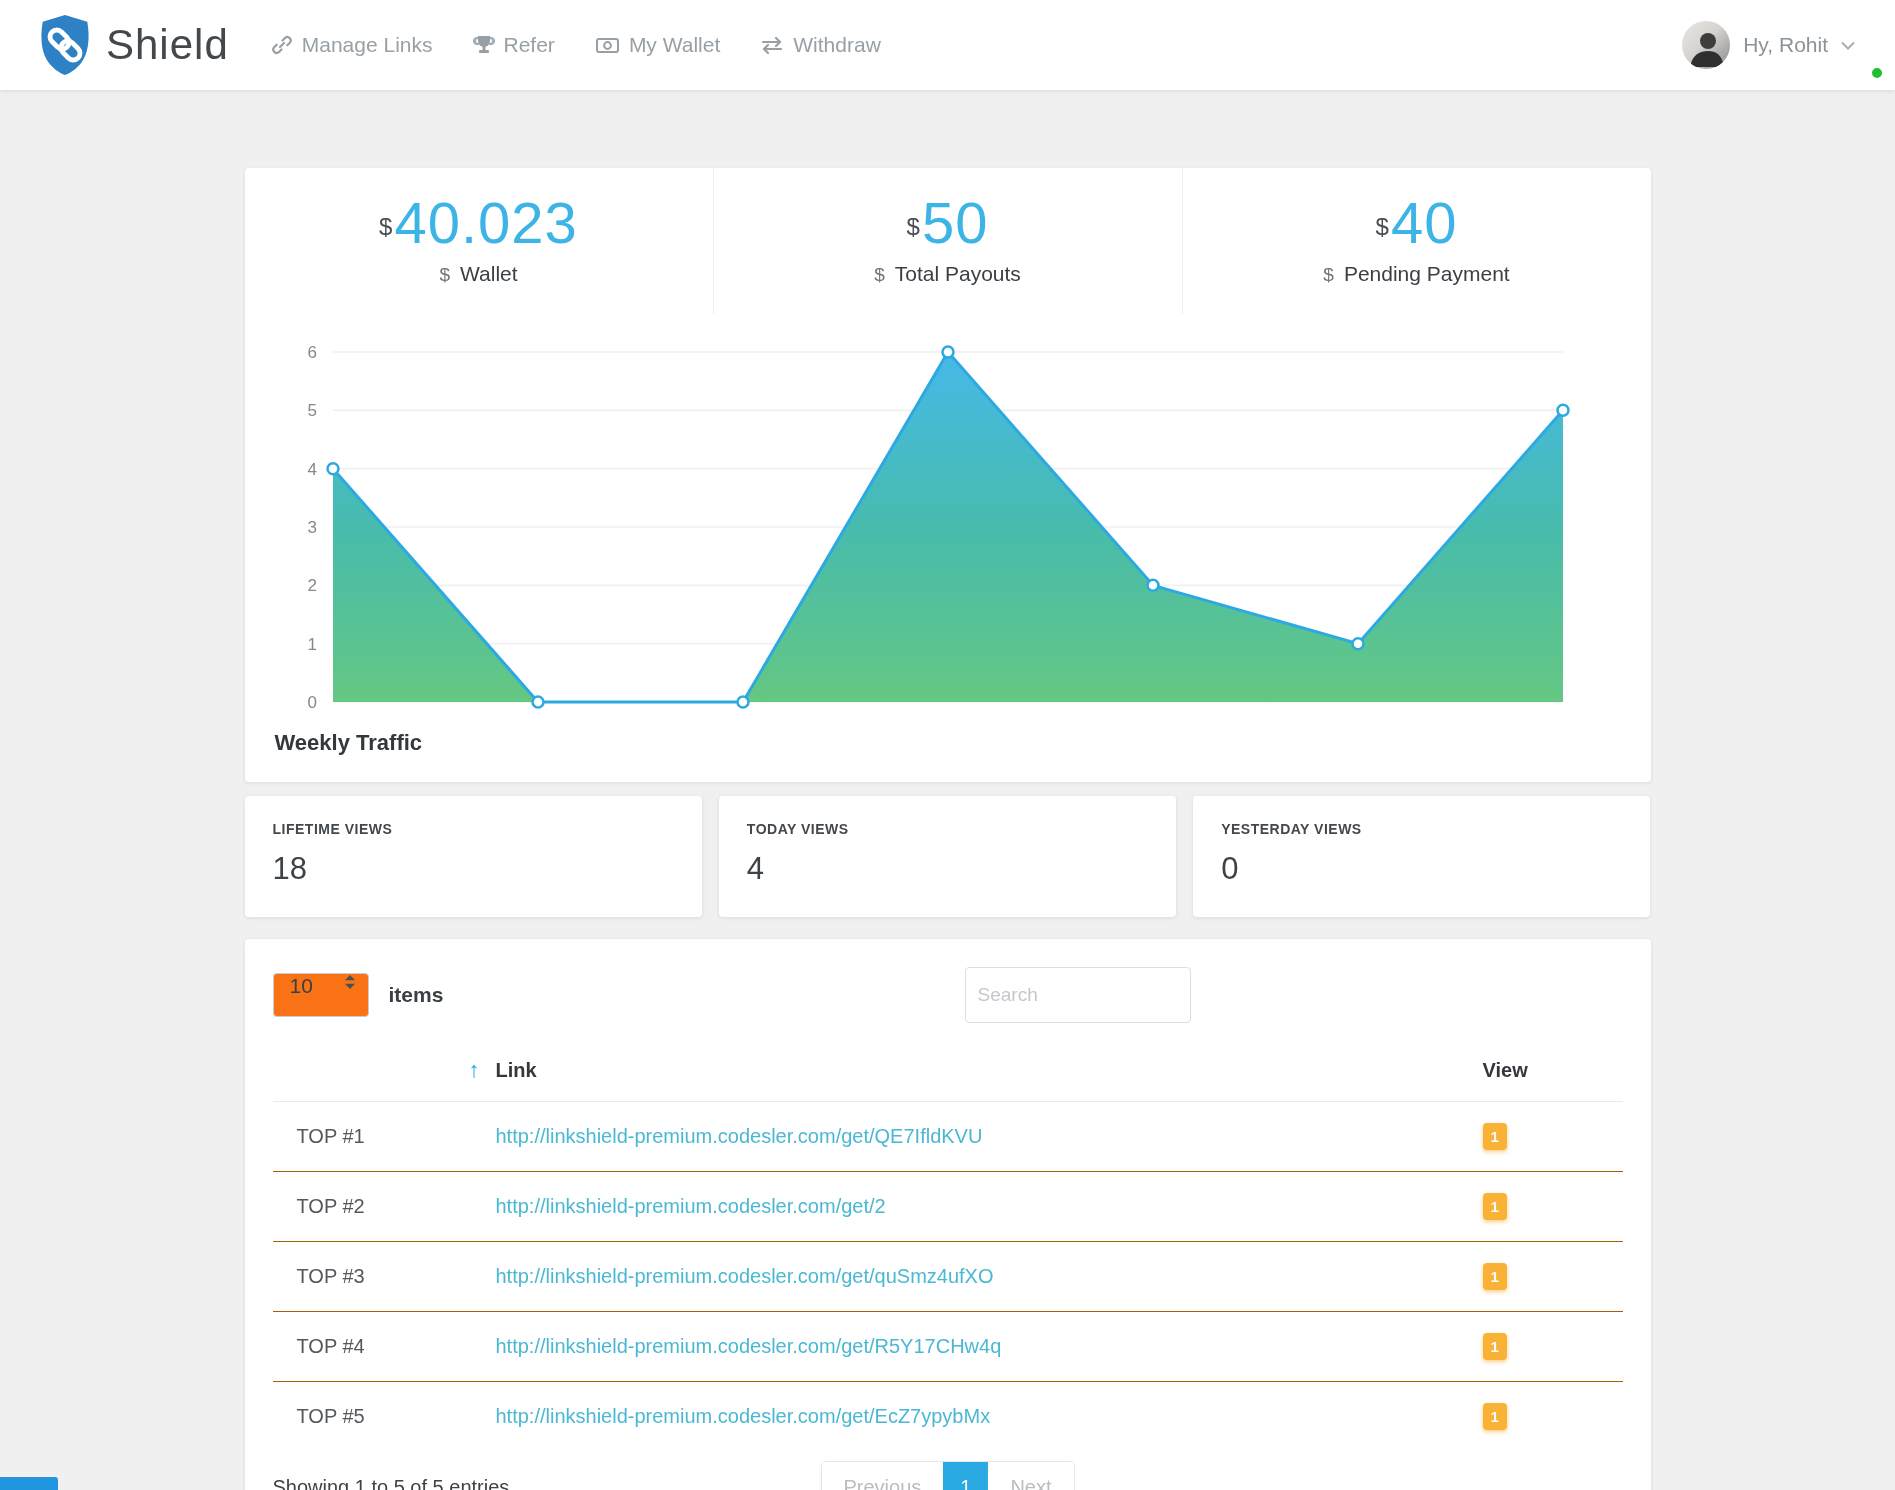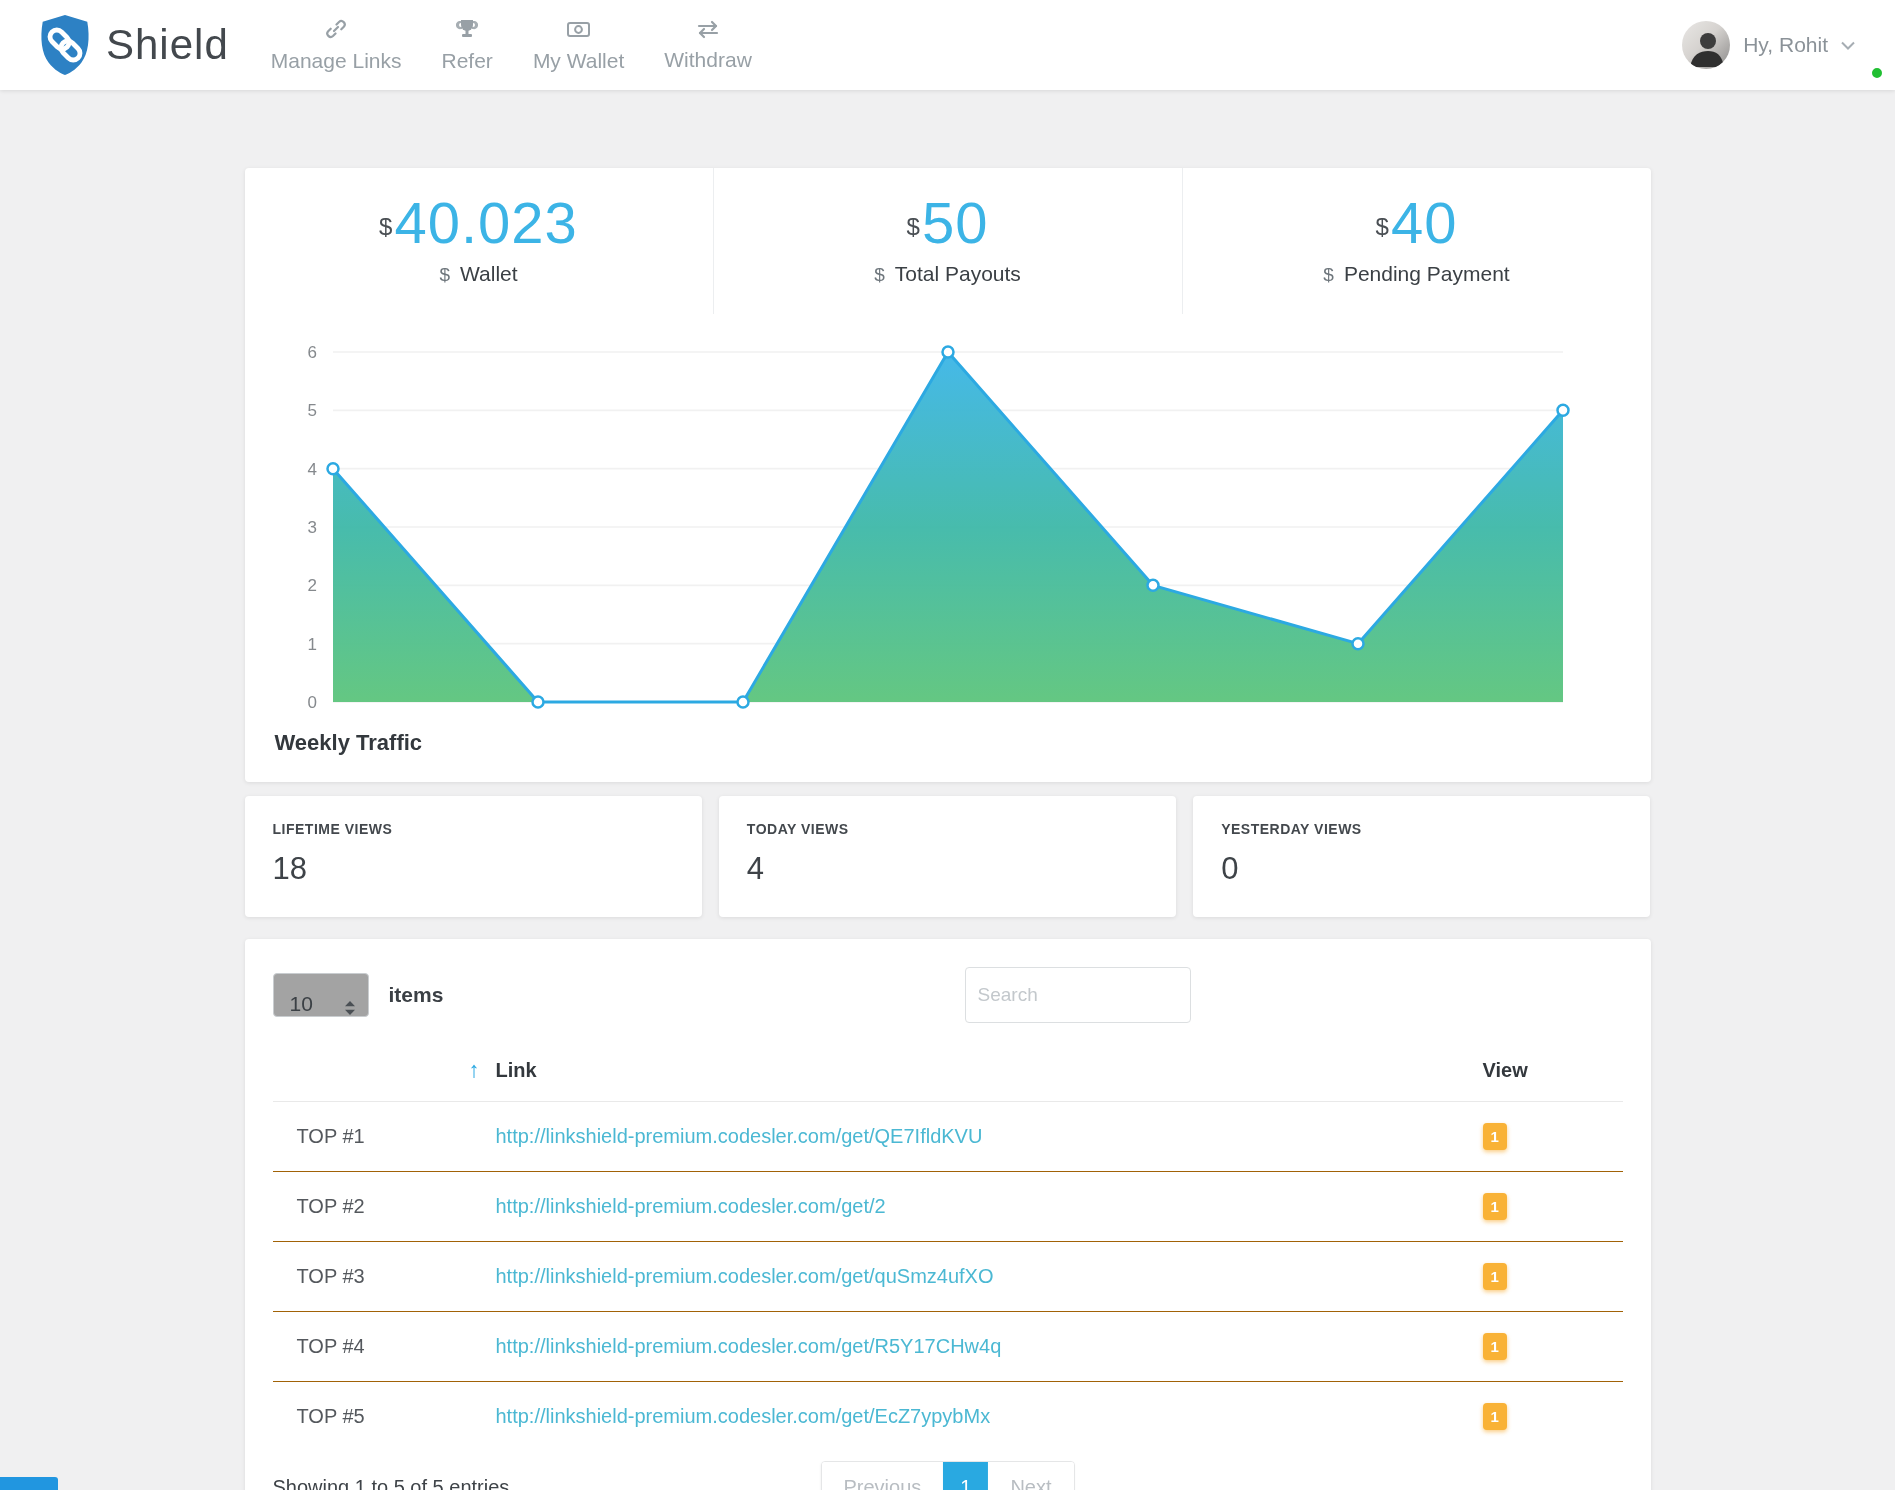--- a/index.html
+++ b/index.html
@@ -18,21 +18,21 @@
     display:flex; align-items:center;
     padding:0 40px 0 34px;
     position:relative; z-index:5;
   }
   .brand { display:flex; align-items:center; cursor:pointer; }
   .brand-logo { width:62px; height:64px; }
   .brand-name {
     font-size:42px; color:#43484d; letter-spacing:1px; margin-left:10px; font-weight:400;
   }
   .nav { display:flex; align-items:center; margin-left:42px; gap:40px; }
-  .nav-item { display:flex; align-items:center; gap:9px; color:#98a0a6; font-size:21px; cursor:pointer;flex-direction:column; }
+  .nav-item { display:flex; align-items:center; gap:9px; color:#98a0a6; font-size:21px; cursor:pointer; }
   .nav-item svg { display:block; }
   .user-box { margin-left:auto; display:flex; align-items:center; gap:13px; cursor:pointer;justify-content:center; }
   .avatar { width:48px; height:48px; border-radius:50%; position:relative;
     background:linear-gradient(135deg,#e9e7e5 0%,#d6d3d0 45%,#8b8a89 100%); overflow:hidden; }
   .avatar svg { position:absolute; left:4px; top:6px; }
   .status-dot { position:absolute; right:11px; bottom:10px; width:14px; height:14px;
     background:#21bf32; border:2px solid #fff; border-radius:50%; z-index:2; }
   .user-name { color:#8b9298; font-size:21px; }
   .user-caret { color:#a6adb3; font-size:15px; }
 
@@ -56,22 +56,22 @@
   
   .views-row { display:flex; gap:17px; margin-top:14px; }
   .view-card { flex:1; padding:25px 28px 30px; }
   .view-label { font-size:14px; letter-spacing:.5px; color:#43484d; font-weight:700; }
   .view-value { font-size:31px; color:#3e4348; margin-top:14px; }
 
   
   .table-card { margin-top:22px; padding:28px 28px 24px; }
   .controls-row { display:flex; align-items:center; }
   .page-size-select {
-    width:96px; height:44px; border:1px solid #c9cdd0; border-radius:4px; background:#a3a3a3;
-    display:flex; align-items:flex-end; justify-content:space-between;
+    width:96px; height:44px; border:1px solid #c9cdd0; border-radius:4px; background:#f97316;
+    display:flex; align-items:flex-start; justify-content:space-between;
     padding:0 12px 0 16px; font-size:21px; color:#3b4045; cursor:pointer;
   }
   .items-label { font-size:21px; margin-left:20px; font-weight:700; color:#3b4045; }
   .search-input {
     margin-left:auto; margin-right:432px;
     width:226px; height:56px; border:1px solid #dcdfe1; border-radius:4px;
     font-size:19px; padding:0 12px; color:#3b4045; outline:none;
     font-family:"Liberation Sans", sans-serif;
   }
   .search-input::placeholder { color:#c3c8cc; }

